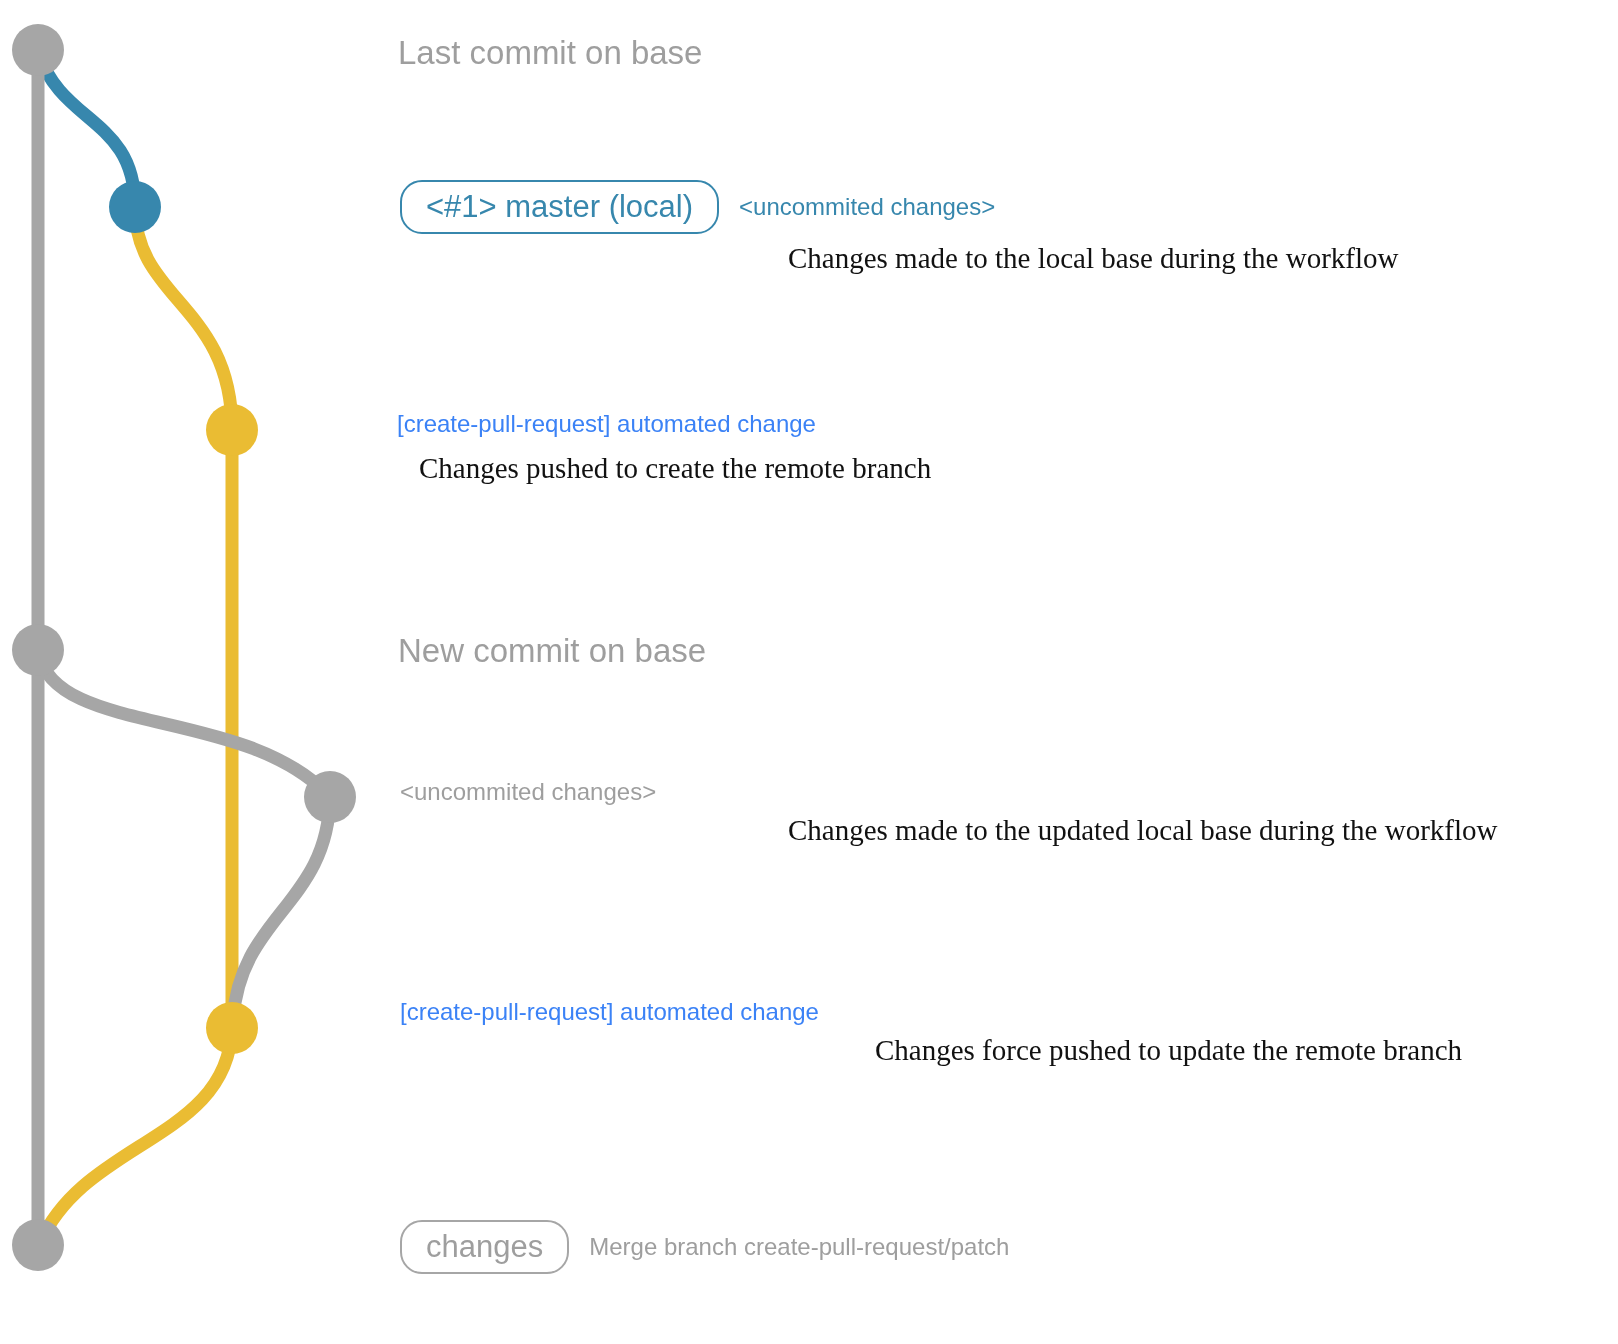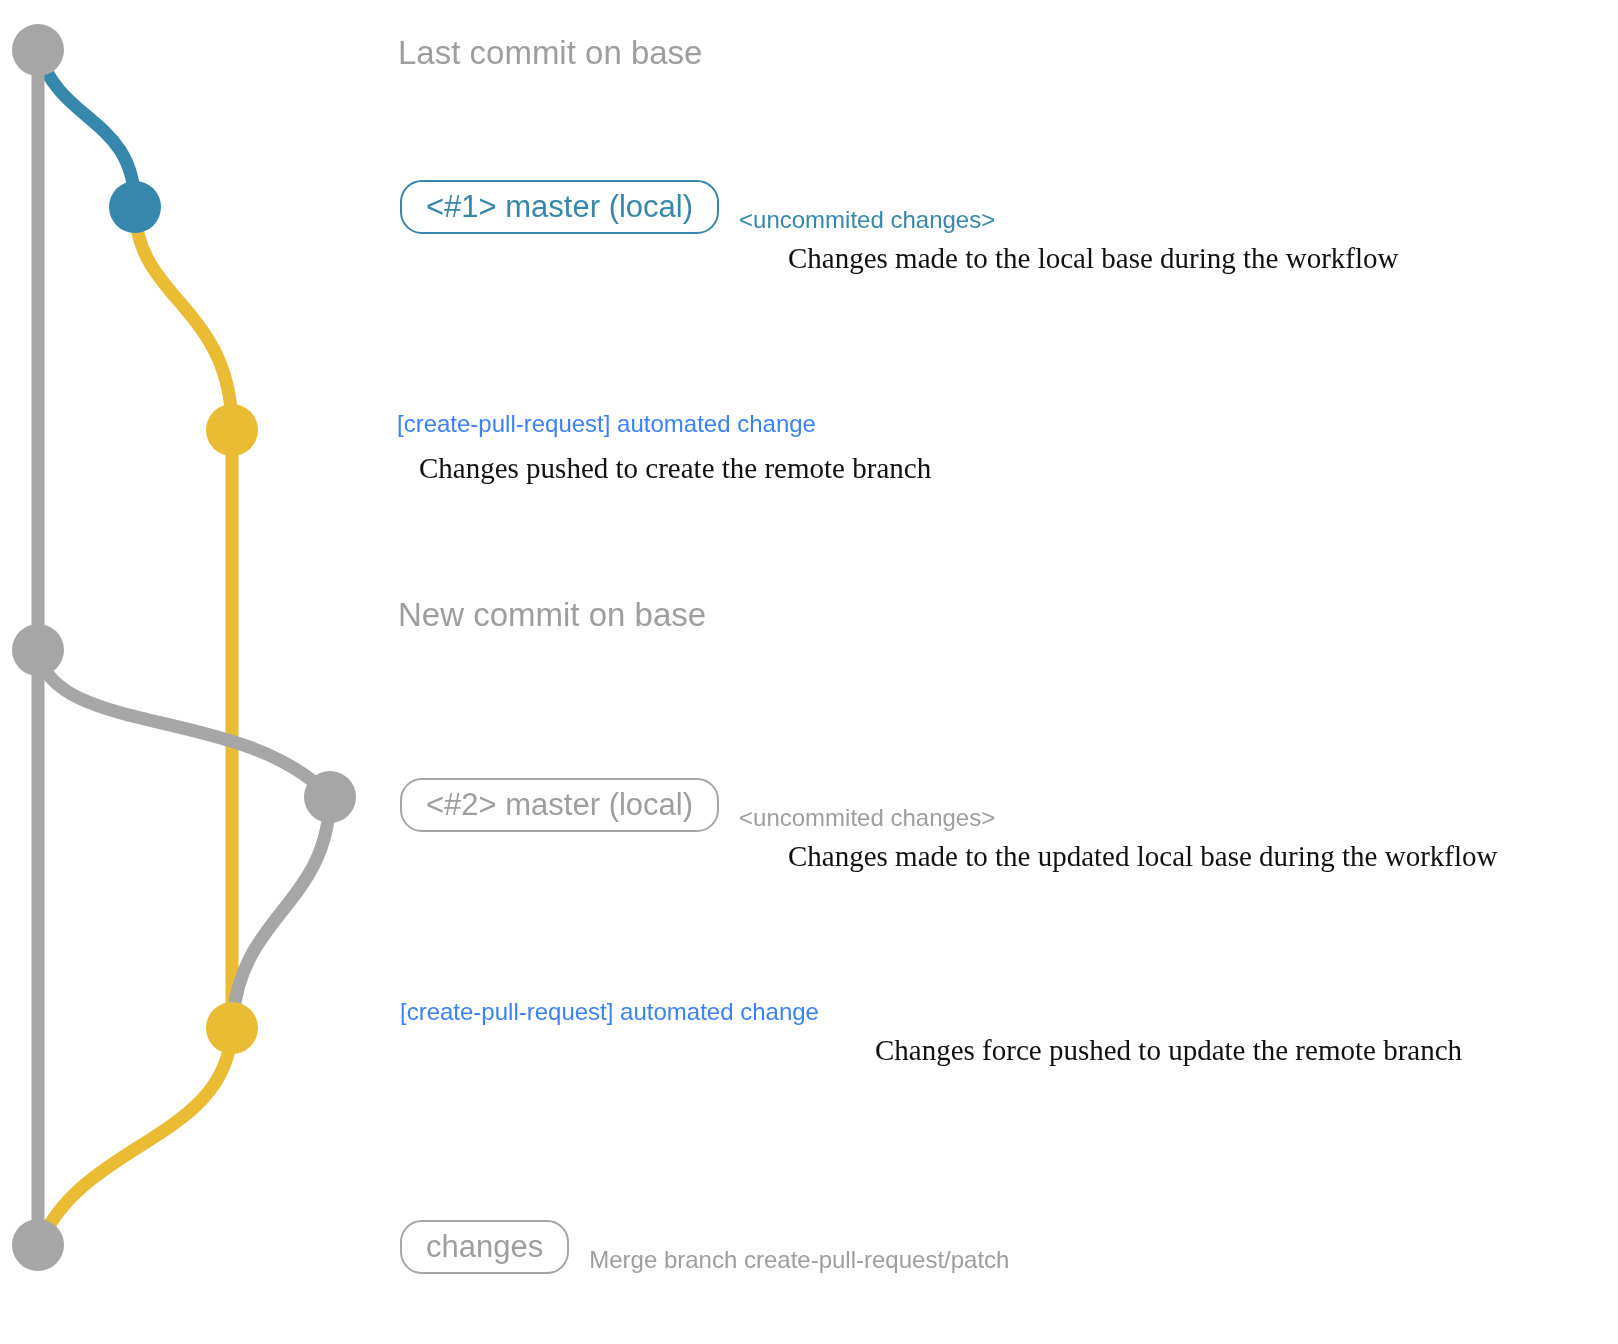--- a/index.html
+++ b/index.html
@@ -21,21 +21,21 @@
     top: 0;
   }
   .s-gray   { stroke: #a6a6a6; stroke-width: 13; fill: none; stroke-linecap: round; }
   .s-blue   { stroke: #3787ad; stroke-width: 13; fill: none; stroke-linecap: round; }
   .s-yellow { stroke: #eabc33; stroke-width: 13; fill: none; stroke-linecap: round; }
   .n-gray   { fill: #a6a6a6; }
   .n-blue   { fill: #3787ad; }
   .n-yellow { fill: #eabc33; }
 
   .row { position: absolute; white-space: nowrap; }
-  .line1 { display: flex; align-items: flex-end; gap: 20px; }
+  .line1 { display: flex; align-items: center; gap: 20px; }
 
   .plain-label {
     font-size: 33px;
     color: #9e9e9e;
   }
   .badge {
     display: inline-block;
     border: 2.5px solid;
     border-radius: 22px;
     padding: 7px 24px;
@@ -96,27 +96,26 @@
       <span class="title blue">&lt;uncommited changes&gt;</span>
     </div>
     <div class="desc" style="margin-left:388px;text-align:center;">Changes made to the local base during the workflow</div>
   </div>
 
   <div class="row" style="top:410px; left:397px;">
     <div class="title yellow">[create-pull-request] automated change</div>
     <div class="desc" style="margin-left:22px; margin-top:14px;">Changes pushed to create the remote branch</div>
   </div>
 
-  <div class="row" style="top:596px; left:398px;">
+  <div class="row" style="top:632px; left:398px;">
     <span class="plain-label">New commit on base</span>
   </div>
 
   <div class="row" style="top:778px; left:400px;">
     <div class="line1">
-      <span class="badge gray">&lt;#2&gt; master (local)</span>
       <span class="title gray">&lt;uncommited changes&gt;</span>
     </div>
     <div class="desc" style="margin-left:388px;">Changes made to the updated local base during the workflow</div>
   </div>
 
   <div class="row" style="top:998px; left:400px;">
     <div class="line1">
       <span class="title yellow">[create-pull-request] automated change</span>
     </div>
     <div class="desc" style="margin-left:475px;">Changes force pushed to update the remote branch</div>

